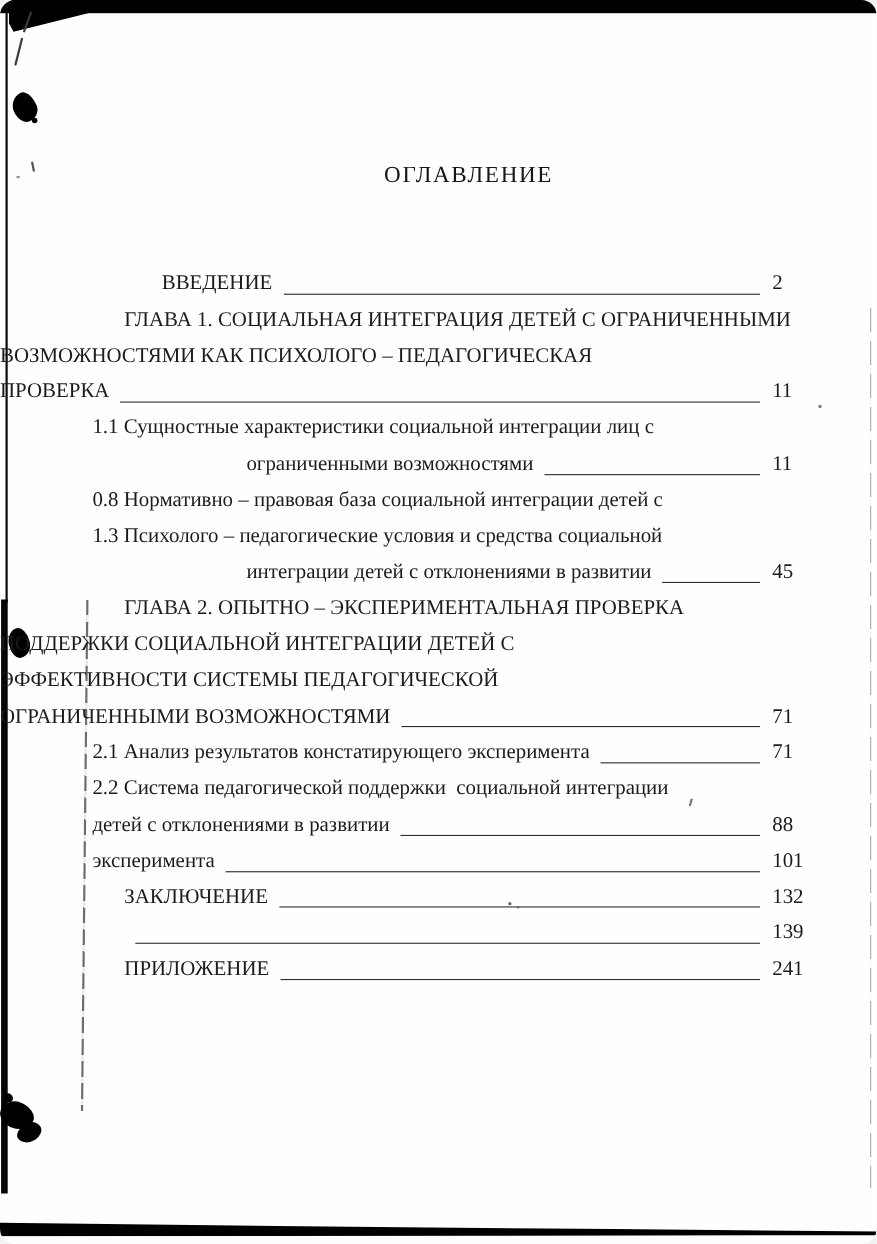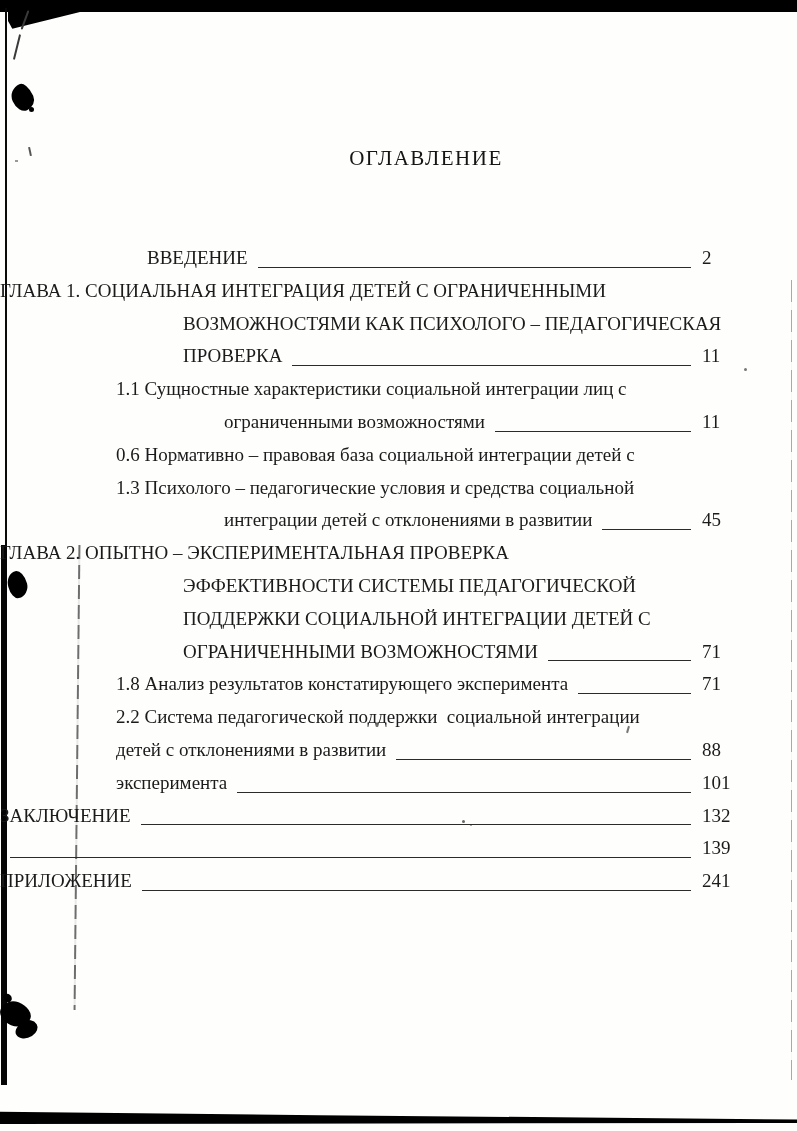--- a/index.html
+++ b/index.html
@@ -8,20 +8,21 @@
     background:#f2f2f0;
     font-family:"Liberation Serif","DejaVu Serif",serif;
     overflow:hidden;
   }
   .scan-page{
     position:relative;
     width:797px;height:1131px;
     background:#fefefd;
     color:#1b1b1b;
     overflow:hidden;
+    border-radius:14px;
   }
   
   .content{position:absolute;left:0;top:0;right:0;padding-top:145px;}
   .doc-title{
     margin-left:55px;
     text-align:center;
     font-size:21px;
     letter-spacing:1.5px;
     line-height:27px;
     color:#151515;
@@ -39,24 +40,24 @@
   .row .leader{
     flex:1 1 0;
     min-width:0;
     align-self:flex-end;
     margin:0 9px 7px 10px;
     border-bottom:1.8px solid #2b2b2b;
     height:0;
   }
   .row .num{flex:0 0 auto;width:40px;padding-left:2px;}
   .no-leader .leader{visibility:hidden;}
-  .indent-chapter{}
+  .indent-chapter{padding-left:113px;}
   .indent-intro{padding-left:147px;}
-  .indent-chapter-cont{padding-left:183px;}
-  .indent-sub{padding-left:116px;}
+  .indent-chapter-cont{}
+  .indent-sub{padding-left:84px;}
   .indent-sub-cont{padding-left:224px;}
   
   .art{position:absolute;background:#000;}
   .top-bar{left:0;top:0;right:0;height:12px;}
   .top-wedge{left:8px;top:0;width:72px;height:30px;
     clip-path:polygon(0 0,100% 0,100% 40%,6% 96%,0 70%);}
   .left-line-thin{left:5px;top:8px;width:2px;height:540px;background:#0a0a0a;}
   .left-line-thick{left:1px;top:545px;width:6px;height:540px;background:#050505;}
   .blob-top{left:12px;top:84px;width:21px;height:27px;
     border-radius:62% 38% 55% 45%/48% 60% 40% 52%;transform:rotate(-24deg);}
@@ -141,56 +142,56 @@
     <span class="text">1.1 Сущностные характеристики социальной интеграции лиц с</span>
     <span class="leader"></span>
     
   </div>
         <div class="row indent-sub-cont">
     <span class="text">ограниченными возможностями</span>
     <span class="leader"></span>
     <span class="num">11</span>
   </div>
         <div class="row indent-sub no-leader">
-    <span class="text">0.6 Нормативно – правовая база социальной интеграции детей с</span>
+    <span class="text">0.8 Нормативно – правовая база социальной интеграции детей с</span>
     <span class="leader"></span>
     
   </div>
         <div class="row indent-sub no-leader">
     <span class="text">1.3 Психолого – педагогические условия и средства социальной</span>
     <span class="leader"></span>
     
   </div>
         <div class="row indent-sub-cont">
     <span class="text">интеграции детей с отклонениями в развитии</span>
     <span class="leader"></span>
     <span class="num">45</span>
   </div>
         <div class="row indent-chapter no-leader">
     <span class="text">ГЛАВА 2. ОПЫТНО – ЭКСПЕРИМЕНТАЛЬНАЯ ПРОВЕРКА</span>
     <span class="leader"></span>
     
   </div>
         <div class="row indent-chapter-cont no-leader">
+    <span class="text">ПОДДЕРЖКИ СОЦИАЛЬНОЙ ИНТЕГРАЦИИ ДЕТЕЙ С</span>
+    <span class="leader"></span>
+    
+  </div>
+        <div class="row indent-chapter-cont no-leader">
     <span class="text">ЭФФЕКТИВНОСТИ СИСТЕМЫ ПЕДАГОГИЧЕСКОЙ</span>
-    <span class="leader"></span>
-    
-  </div>
-        <div class="row indent-chapter-cont no-leader">
-    <span class="text">ПОДДЕРЖКИ СОЦИАЛЬНОЙ ИНТЕГРАЦИИ ДЕТЕЙ С</span>
     <span class="leader"></span>
     
   </div>
         <div class="row indent-chapter-cont">
     <span class="text">ОГРАНИЧЕННЫМИ ВОЗМОЖНОСТЯМИ</span>
     <span class="leader"></span>
     <span class="num">71</span>
   </div>
         <div class="row indent-sub">
-    <span class="text">1.8 Анализ результатов констатирующего эксперимента</span>
+    <span class="text">2.1 Анализ результатов констатирующего эксперимента</span>
     <span class="leader"></span>
     <span class="num">71</span>
   </div>
         <div class="row indent-sub no-leader">
     <span class="text">2.2 Система педагогической поддержки  социальной интеграции</span>
     <span class="leader"></span>
     
   </div>
         <div class="row indent-sub">
     <span class="text">детей с отклонениями в развитии</span>

